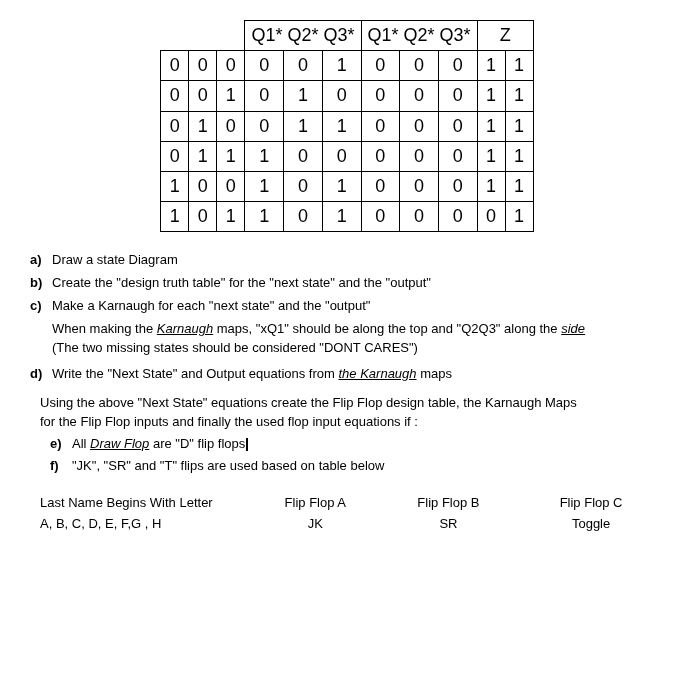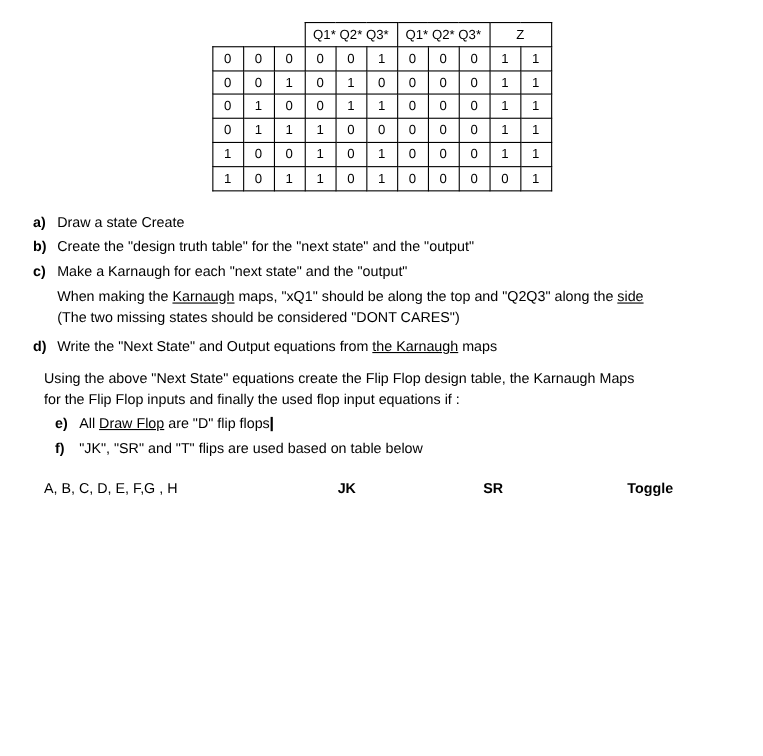--- a/index.html
+++ b/index.html
@@ -14,21 +14,21 @@
     }
 
     
     .state-table-wrapper {
       display: flex;
       justify-content: center;
       margin-bottom: 18px;
     }
     .state-table {
       border-collapse: collapse;
-      font-size: 12px;
+      font-size: 18px;
     }
     .state-table td, .state-table th {
       border: 1px solid #000;
       text-align: center;
       padding: 2px 6px;
       min-width: 28px;
       line-height: 1.4;
     }
     .state-table .no-border {
       border: none;
@@ -49,21 +49,21 @@
       min-width: 22px;
       flex-shrink: 0;
     }
     .questions .q-text {
       flex: 1;
     }
     .questions .q-indent {
       margin-left: 22px;
       line-height: 1.5;
     }
-    .underline { text-decoration: underline; }
+    .underline { text-decoration: underline; font-style: italic; }
     .bold { font-weight: bold; }
 
     
     .ff-table {
       margin-top: 14px;
       width: 100%;
       font-size: 13px;
     }
     .ff-table table {
       width: 100%;
@@ -76,21 +76,21 @@
     .ff-col-1 { width: 35%; }
     .ff-col-2 { width: 20%; text-align: center; }
     .ff-col-3 { width: 22%; text-align: center; }
     .ff-col-4 { width: 23%; text-align: center; }
 
     .ff-header td {
       font-weight: normal;
       padding-bottom: 2px;
     }
     .ff-row td {
-      font-weight: bold;
+      font-weight: normal;
     }
     .ff-row .col1 {
       font-weight: normal;
       margin-top: 12px;
     }
 
     .cursor-blink {
       display: inline-block;
       width: 2px;
       height: 13px;
@@ -199,21 +199,21 @@
         <td>1</td>
       </tr>
     </tbody>
       </table>
   </div>
 
   <div class="questions">
 
     <div class="q-item">
       <span class="q-label bold">a)</span>
-      <span class="q-text">Draw a state Create</span>
+      <span class="q-text">Draw a state Diagram</span>
     </div>
 
     <div class="q-item">
       <span class="q-label bold">b)</span>
       <span class="q-text">Create the "design truth table" for the "next state" and the "output"</span>
     </div>
 
     <div class="q-item">
       <span class="q-label bold">c)</span>
       <span class="q-text">Make a Karnaugh for each "next state" and the "output"</span>
@@ -240,20 +240,26 @@
 
     <div class="q-item" style="margin-left:20px;">
       <span class="q-label bold">f)</span>
       <span class="q-text">"JK", "SR" and "T" flips are used based on table below</span>
     </div>
   </div>
 
   <div class="ff-table">
     <table>
       <tbody>
+          <tr class="ff-header">
+        <td class="ff-col-1">Last Name Begins With Letter</td>
+        <td class="ff-col-2">Flip Flop A</td>
+        <td class="ff-col-3">Flip Flop B</td>
+        <td class="ff-col-4">Flip Flop C</td>
+      </tr>
       <tr class="ff-row">
         <td class="ff-col-1 col1">A, B, C, D, E, F,G , H</td>
         <td class="ff-col-2">JK</td>
         <td class="ff-col-3">SR</td>
         <td class="ff-col-4">Toggle</td>
       </tr>
     </tbody>
       </table>
   </div>
 

